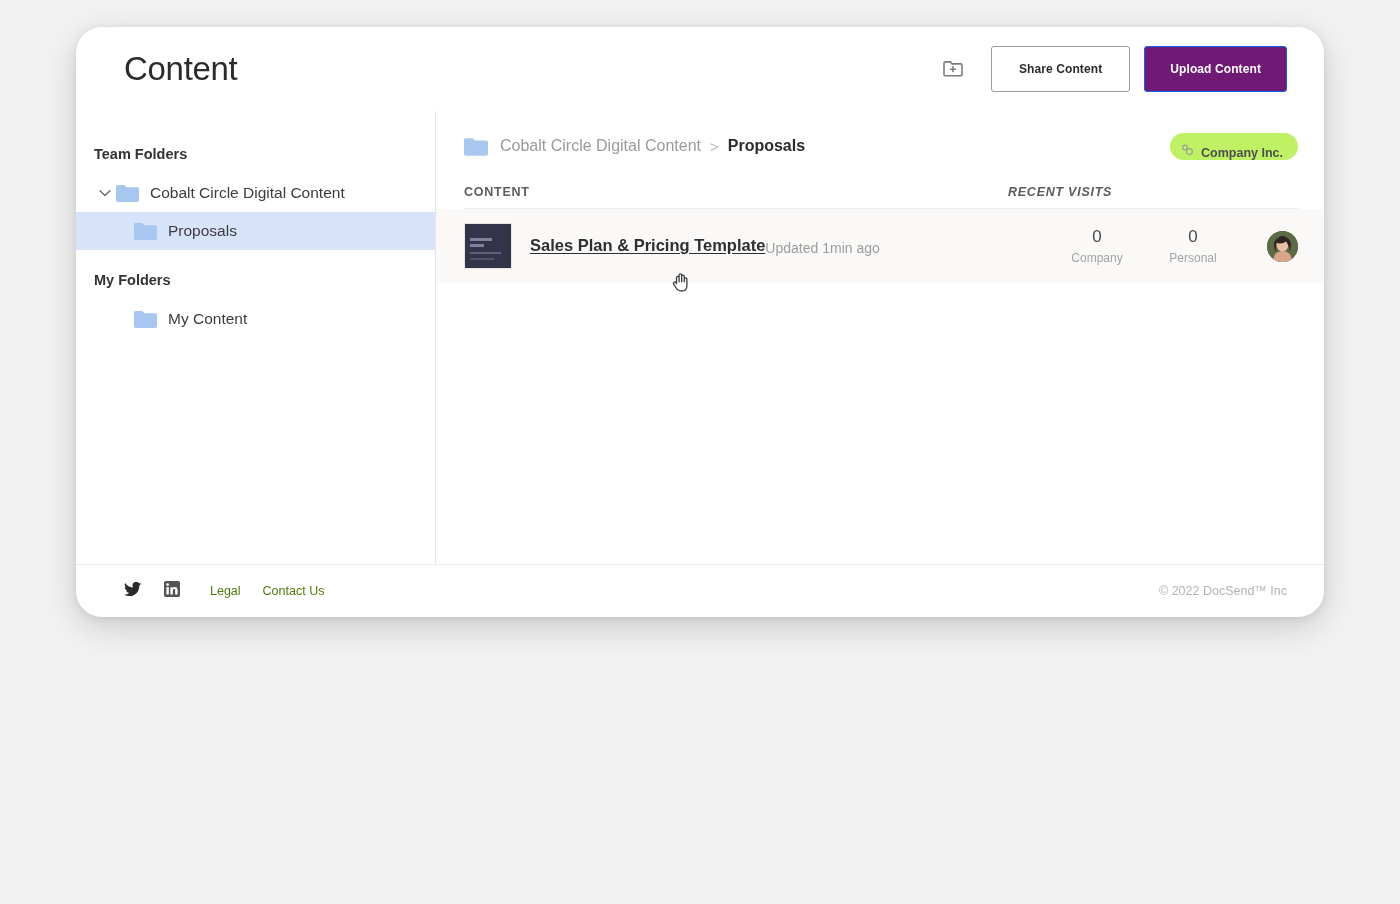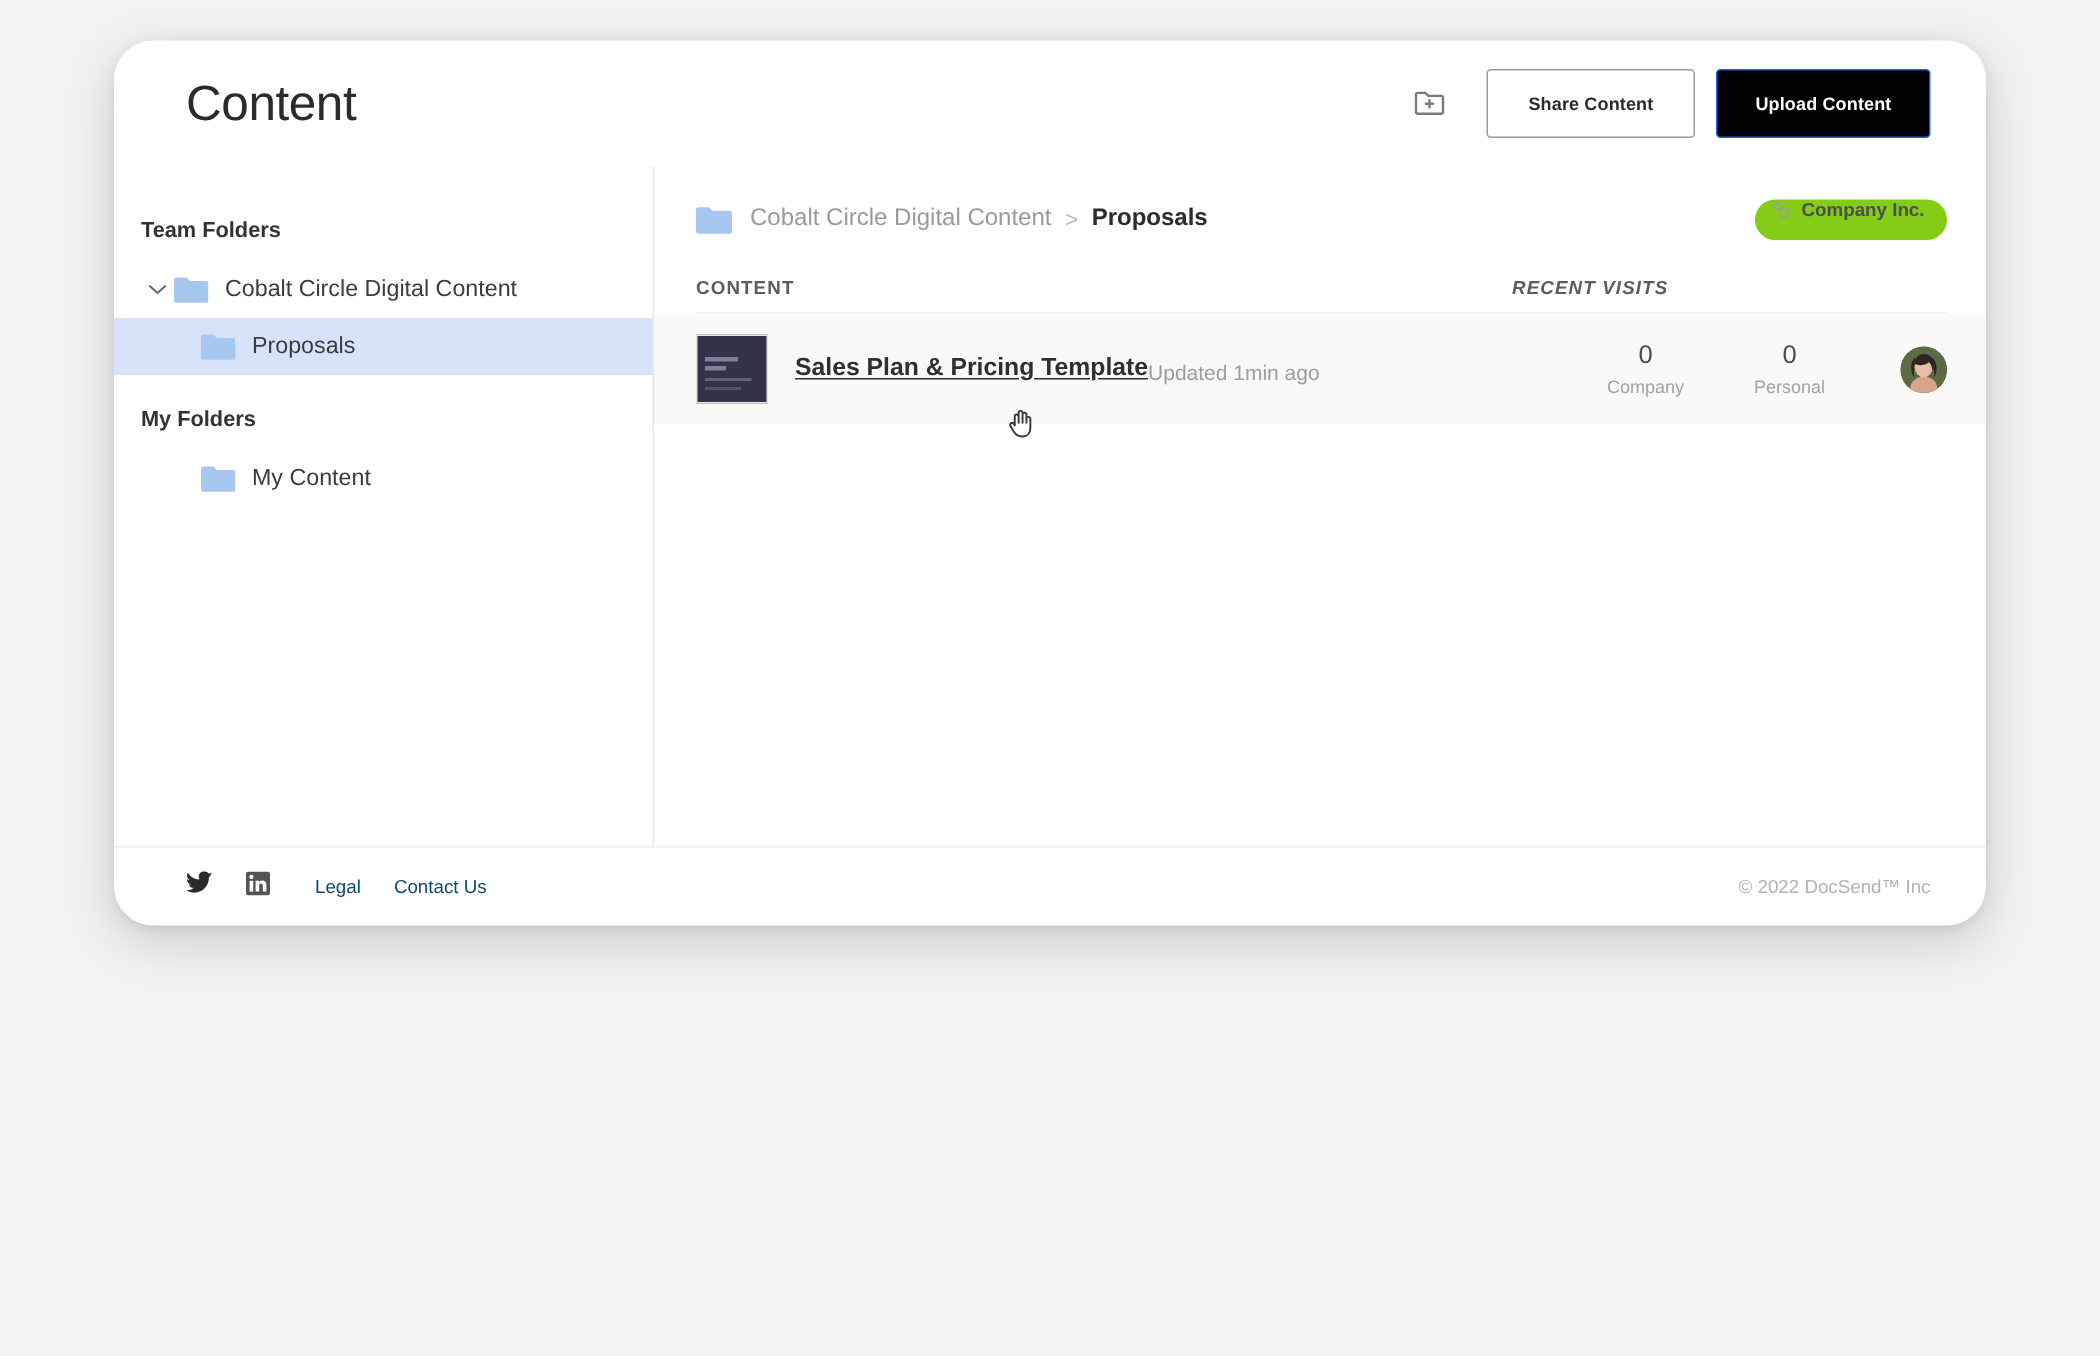--- a/index.html
+++ b/index.html
@@ -55,21 +55,21 @@
     display: inline-flex; align-items: center; justify-content: center;
   }
   .btn-outline {
     background: #ffffff;
     color: #2b2b2b;
     border: 1px solid #9b9b9b;
     padding: 0 27px;
     margin-right: 14px;
   }
   .btn-primary {
-    background: #000000;
+    background: #701a75;
     color: #ffffff;
     border: 1px solid #0c62f3;
     padding: 0 25px;
     text-align: right;
   }
 
   
   .body-area { flex: 1; display: flex; min-height: 0; }
 
   .sidebar {
@@ -119,22 +119,22 @@
     font-size: 16px;
     color: #9a9a9a;
     cursor: pointer;
     white-space: nowrap;
   }
   .crumb-sep { color: #b5b5b5; margin: 0 9px; font-size: 15px; }
   .crumb.current { color: #2b2b2b; font-weight: 700; cursor: default; }
   .bc-spacer { flex: 1; }
 
   .org-pill {
-    display: inline-flex; align-items: flex-start;
-    background: #84cc16;
+    display: inline-flex; align-items: flex-end;
+    background: #bef264;
     border-radius: 14px;
     height: 27px;
     padding: 0 15px 0 11px;
     cursor: pointer;
   }
   .org-pill .lbl {
     font-size: 12.5px; font-weight: 700; color: #4e4e4e;
     margin-left: 7px; white-space: nowrap;
   }
 
@@ -212,21 +212,21 @@
 
   
   .footer {
     height: 53px; flex: none;
     border-top: 1px solid #ededed;
     display: flex; align-items: center;
     padding: 0 37px 0 48px;
   }
   .social { display: flex; align-items: center; gap: 22px; margin-right: 30px; }
   .foot-link {
-    font-size: 12.5px; color: #0c4a6e; cursor: pointer; margin-right: 22px;
+    font-size: 12.5px; color: #4d7c0f; cursor: pointer; margin-right: 22px;
     white-space: nowrap;
   }
   .foot-spacer { flex: 1; }
   .copyright { font-size: 12.5px; color: #b3b3b3; white-space: nowrap; }
 
   
   .cursor-hand {
     position: absolute;
     left: 670px; top: 271px;
     width: 22px; height: 22px;

